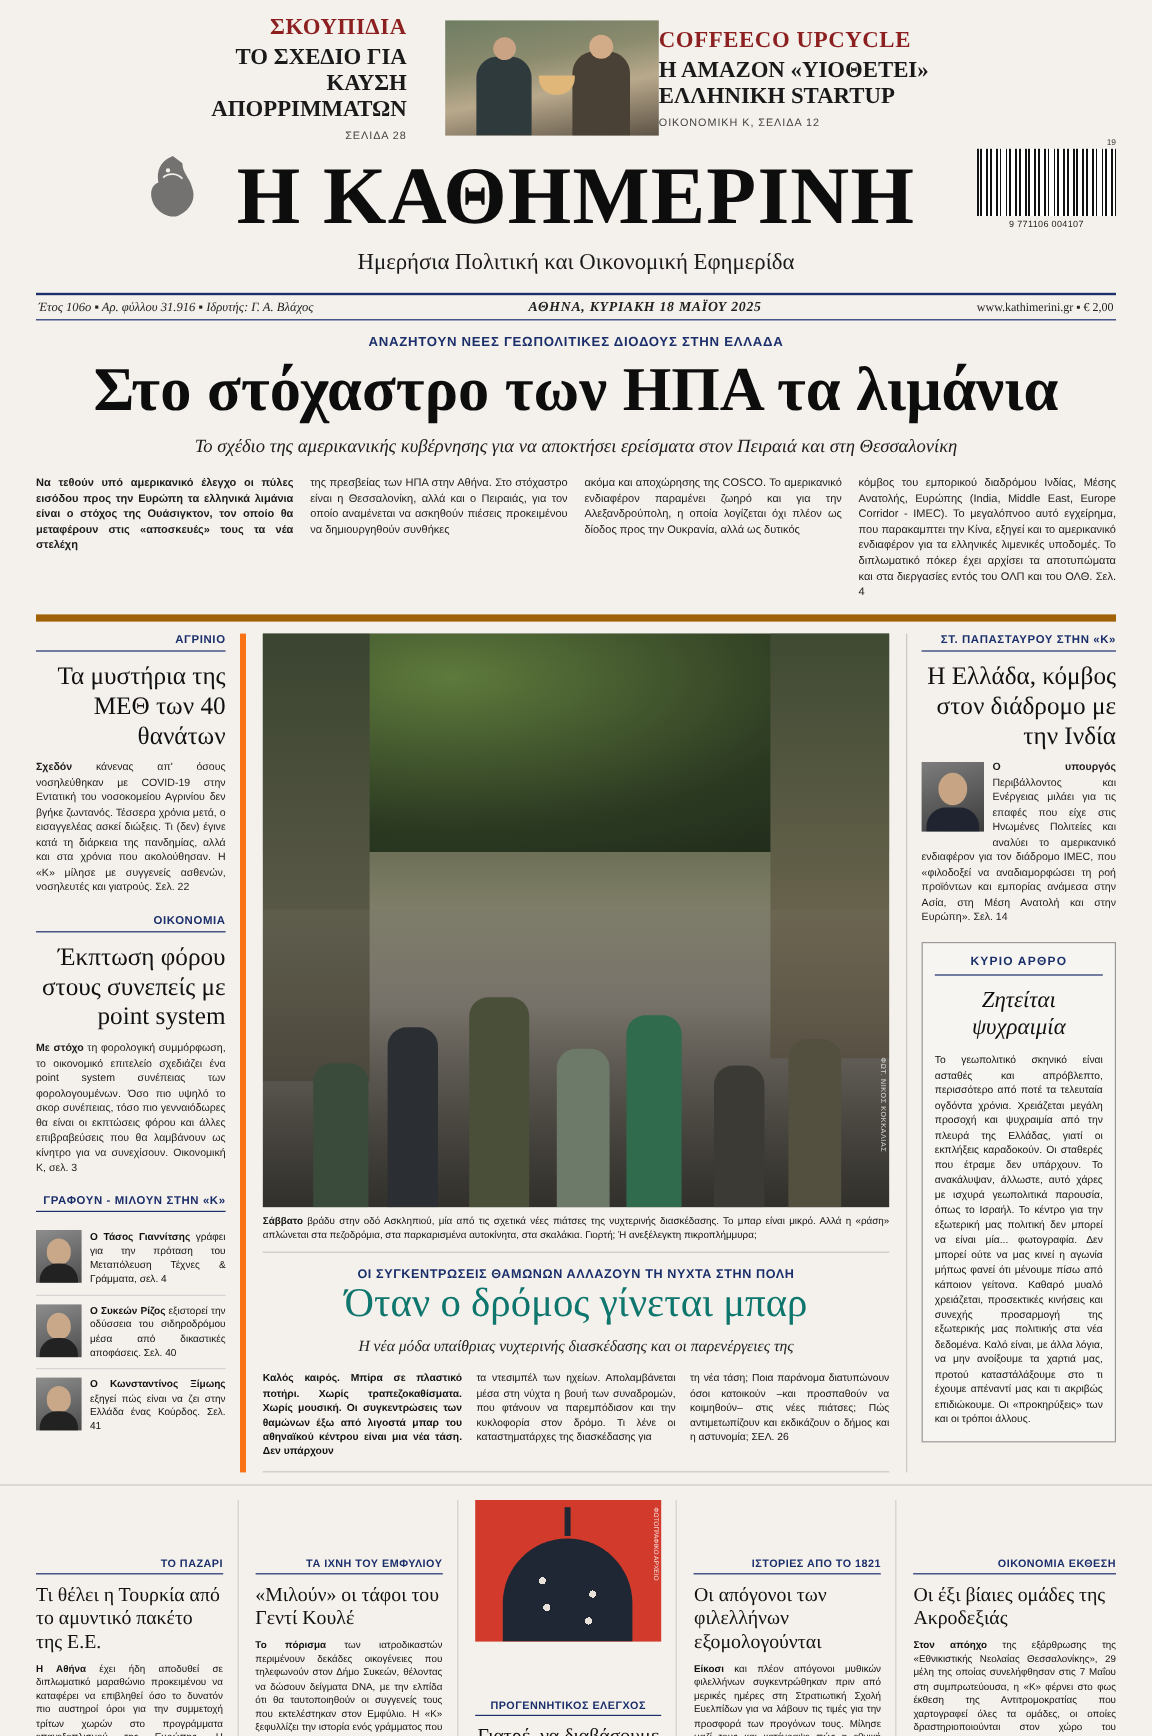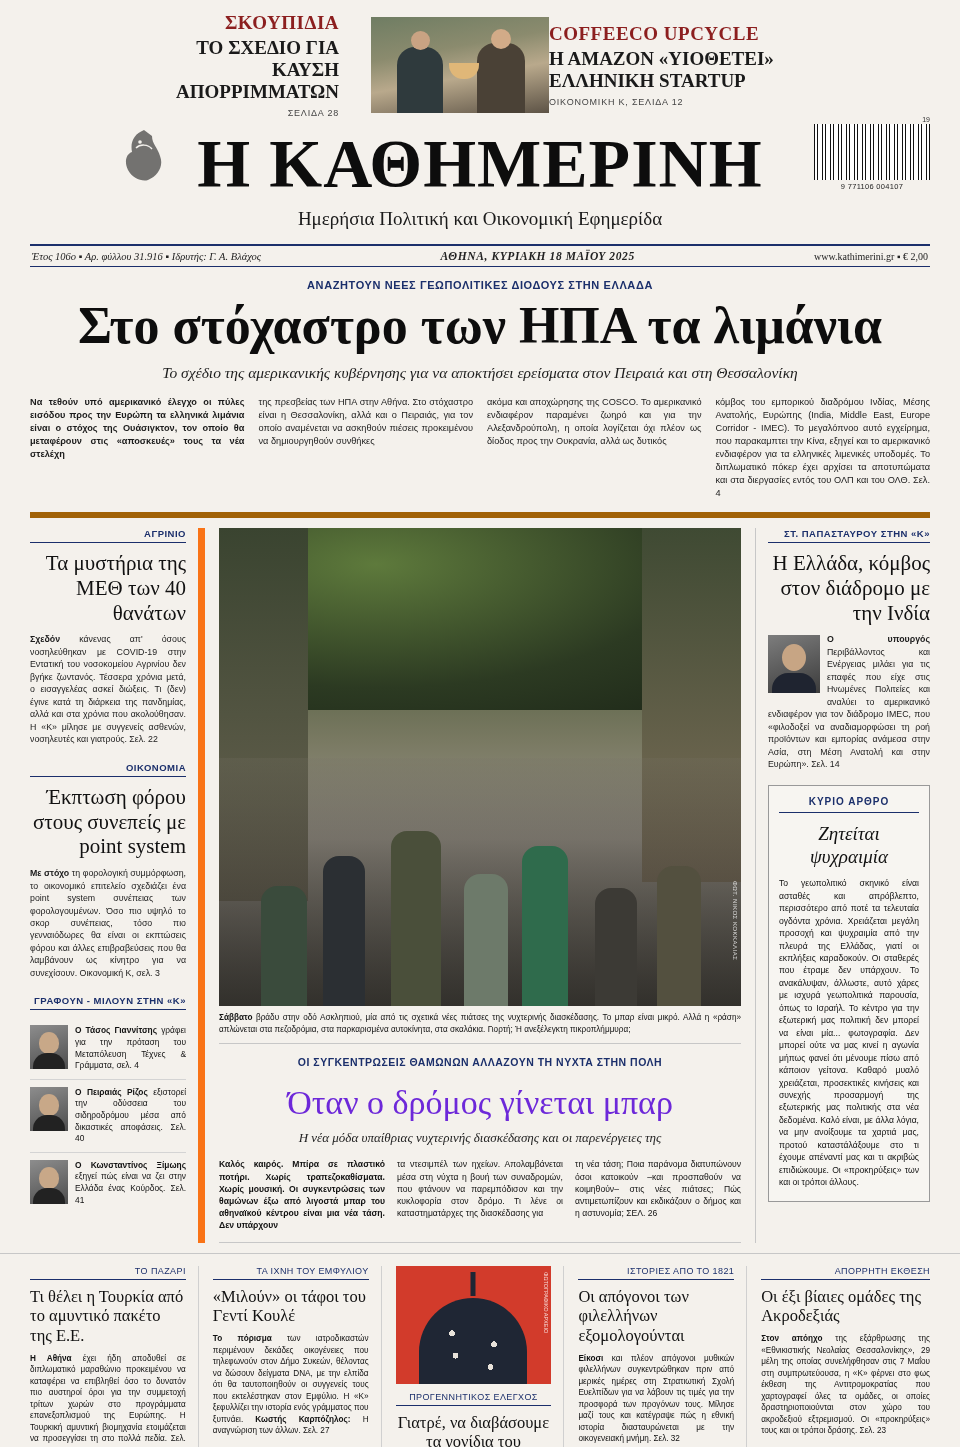--- a/index.html
+++ b/index.html
@@ -164,21 +164,21 @@
   .lead-cols b { font-weight: bold; }
 
   
   .main {
     display:grid;
     grid-template-columns: 175px 1fr 175px;
     gap: 0;
     padding: 0 30px;
     margin-top: 10px;
   }
-  .col-left { padding-right: 12px; border-right: 7px solid #f97316; }
+  .col-left { padding-right: 12px; border-right: 5px solid #f97316; }
   .col-center { padding: 0 14px; }
   .col-right { padding-left: 12px; border-left: 1px solid #c7c7c7; }
 
   .sec-kicker {
     text-align:right; color:#1b2f6b; font-weight:bold;
     font-family:"Liberation Sans", sans-serif; font-size:9.5px;
     letter-spacing:.5px; border-bottom:1px solid #1b2f6b;
     padding-bottom:3px; margin-bottom:8px;
   }
   .art-head {
@@ -236,21 +236,21 @@
   }
   .photo-cap b { font-weight:bold; }
 
   .center-kicker {
     text-align:center; color:#1b2f6b; font-weight:bold;
     font-family:"Liberation Sans", sans-serif; font-size:10.5px;
     letter-spacing:.5px; margin-top:12px;
   }
   .center-head {
     text-align:center; font-family:"Liberation Serif", serif;
-    font-size: 34px; margin-top:16px; color:#6d28d9;
+    font-size: 34px; margin-top:0; color:#0f766e;
   }
   .center-deck {
     text-align:center; font-style:italic; font-size:13px;
     font-family:"Liberation Serif", serif; margin-top:8px; color:#222;
   }
   .center-cols {
     display:grid; grid-template-columns: repeat(3,1fr); gap:12px;
     margin-top:12px; padding-bottom:10px; border-bottom:1px solid #c7c7c7;
   }
   .center-cols p { margin:0; font-size:8.6px; line-height:1.42; text-align:justify;
@@ -284,23 +284,23 @@
   .bottom {
     display:grid; grid-template-columns: repeat(5, 1fr);
     gap: 14px;
     padding: 12px 30px 16px 30px;
     margin-top: 10px;
     border-top: 1px solid #c7c7c7;
   }
   .bcell { border-right:1px solid #d0d0d0; padding-right:12px; }
   .bcell:last-child { border-right:none; padding-right:0; }
   .b-kicker {
-    text-align:right; color:#1b2f6b; font-weight:normal;
+    text-align:right; color:#1b2f6b; font-weight:bold;
     font-family:"Liberation Sans", sans-serif; font-size:9px; letter-spacing:.4px;
-    border-bottom:1px solid #1b2f6b; padding-bottom:3px; margin-bottom:7px;
+    border-bottom:1px solid #1b2f6b; padding-bottom:3px; margin-bottom:7px;margin-top:48px;
   }
   .b-head { font-family:"Liberation Serif", serif; font-size:16.5px; line-height:1.2;
     text-align:left; margin-bottom:7px; }
   .b-body { font-size:8.2px; line-height:1.4; text-align:justify;
     font-family:"Liberation Sans", sans-serif; }
   .b-body b { font-weight:bold; }
 
   .poster {
     width:100%; height:118px; background:#d23b2b; position:relative; overflow:hidden;
     margin-bottom:8px;
@@ -401,21 +401,21 @@
                 <div class="face"></div>
                 <div class="body"></div>
               </div>
             <div class="colum-text"><b>Ο Τάσος Γιαννίτσης</b><span> γράφει για την πρόταση του Μεταπόλευση Τέχνες &amp; Γράμματα, σελ. 4</span></div>
           </div>
           <div class="colum">
             <div class="avatar">
                 <div class="face"></div>
                 <div class="body"></div>
               </div>
-            <div class="colum-text"><b>Ο Πειραιάς Ρίζος</b><span> εξιστορεί την οδύσσεια του σιδηροδρόμου μέσα από δικαστικές αποφάσεις. Σελ. 40</span></div>
+            <div class="colum-text"><b>Ο Συκεών Ρίζος</b><span> εξιστορεί την οδύσσεια του σιδηροδρόμου μέσα από δικαστικές αποφάσεις. Σελ. 40</span></div>
           </div>
           <div class="colum">
             <div class="avatar">
                 <div class="face"></div>
                 <div class="body"></div>
               </div>
             <div class="colum-text"><b>Ο Κωνσταντίνος Ξίμωης</b><span> εξηγεί πώς είναι να ζει στην Ελλάδα ένας Κούρδος. Σελ. 41</span></div>
           </div>
         </div>
       </div>
@@ -499,19 +499,19 @@
 
     </div>
 
     <div class="bcell">
       <div class="b-kicker">ΙΣΤΟΡΙΕΣ ΑΠΟ ΤΟ 1821</div>
       <div class="b-head">Οι απόγονοι των φιλελλήνων εξομολογούνται</div>
       <div class="b-body"><b>Είκοσι</b><span> και πλέον απόγονοι μυθικών φιλελλήνων συγκεντρώθηκαν πριν από μερικές ημέρες στη Στρατιωτική Σχολή Ευελπίδων για να λάβουν τις τιμές για την προσφορά των προγόνων τους. Μίλησε μαζί τους και κατέγραψε πώς η εθνική ιστορία διασταυρώνεται με την οικογενειακή μνήμη. Σελ. 32</span></div>
     </div>
 
     <div class="bcell">
-      <div class="b-kicker">ΑΠΟΡΡΗΤΗ ΕΚΘΕΣΗ</div>
+      <div class="b-kicker">ΟΙΚΟΝΟΜΙΑ ΕΚΘΕΣΗ</div>
       <div class="b-head">Οι έξι βίαιες ομάδες της Ακροδεξιάς</div>
       <div class="b-body"><b>Στον απόηχο</b><span> της εξάρθρωσης της «Εθνικιστικής Νεολαίας Θεσσαλονίκης», 29 μέλη της οποίας συνελήφθησαν στις 7 Μαΐου στη συμπρωτεύουσα, η «Κ» φέρνει στο φως έκθεση της Αντιτρομοκρατίας που χαρτογραφεί όλες τα ομάδες, οι οποίες δραστηριοποιούνται στον χώρο του ακροδεξιού εξτρεμισμού. Οι «προκηρύξεις» τους και οι τρόποι δράσης. Σελ. 23</span></div>
     </div>
 
   </div>
 </div>
 
 </body></html>

